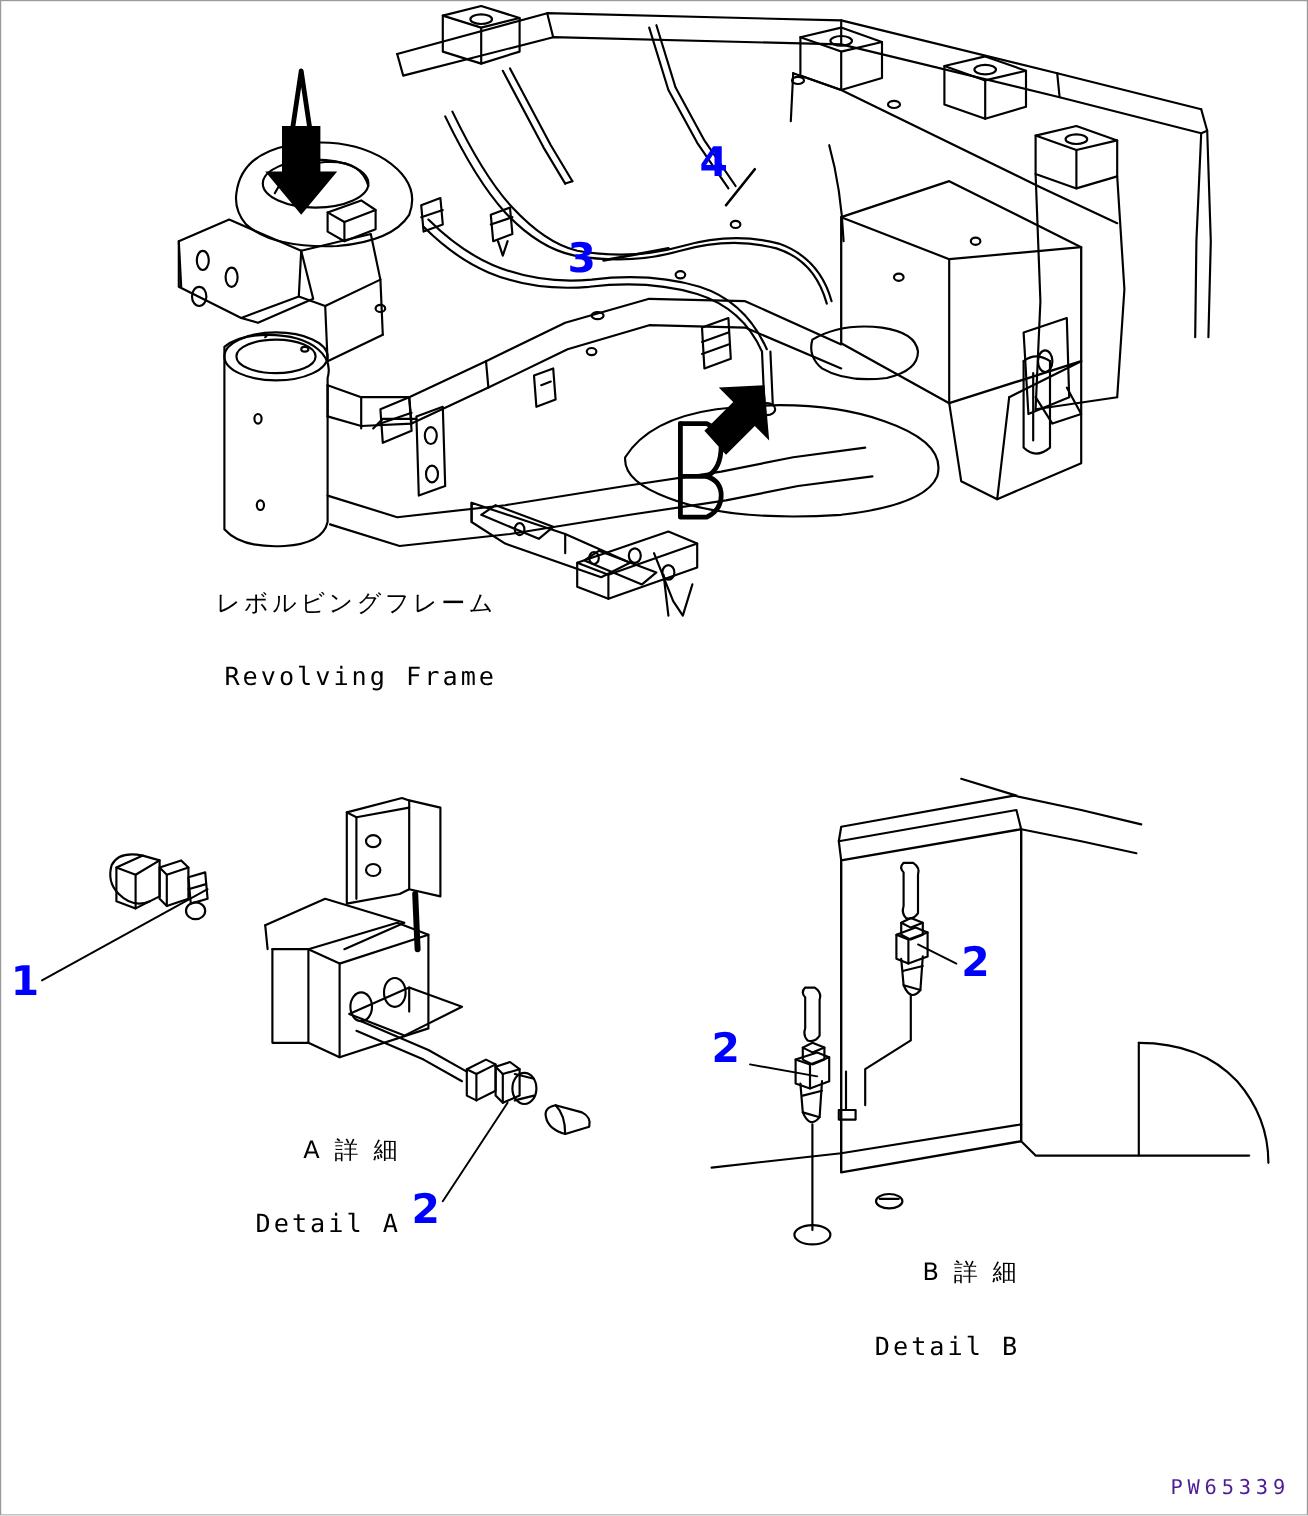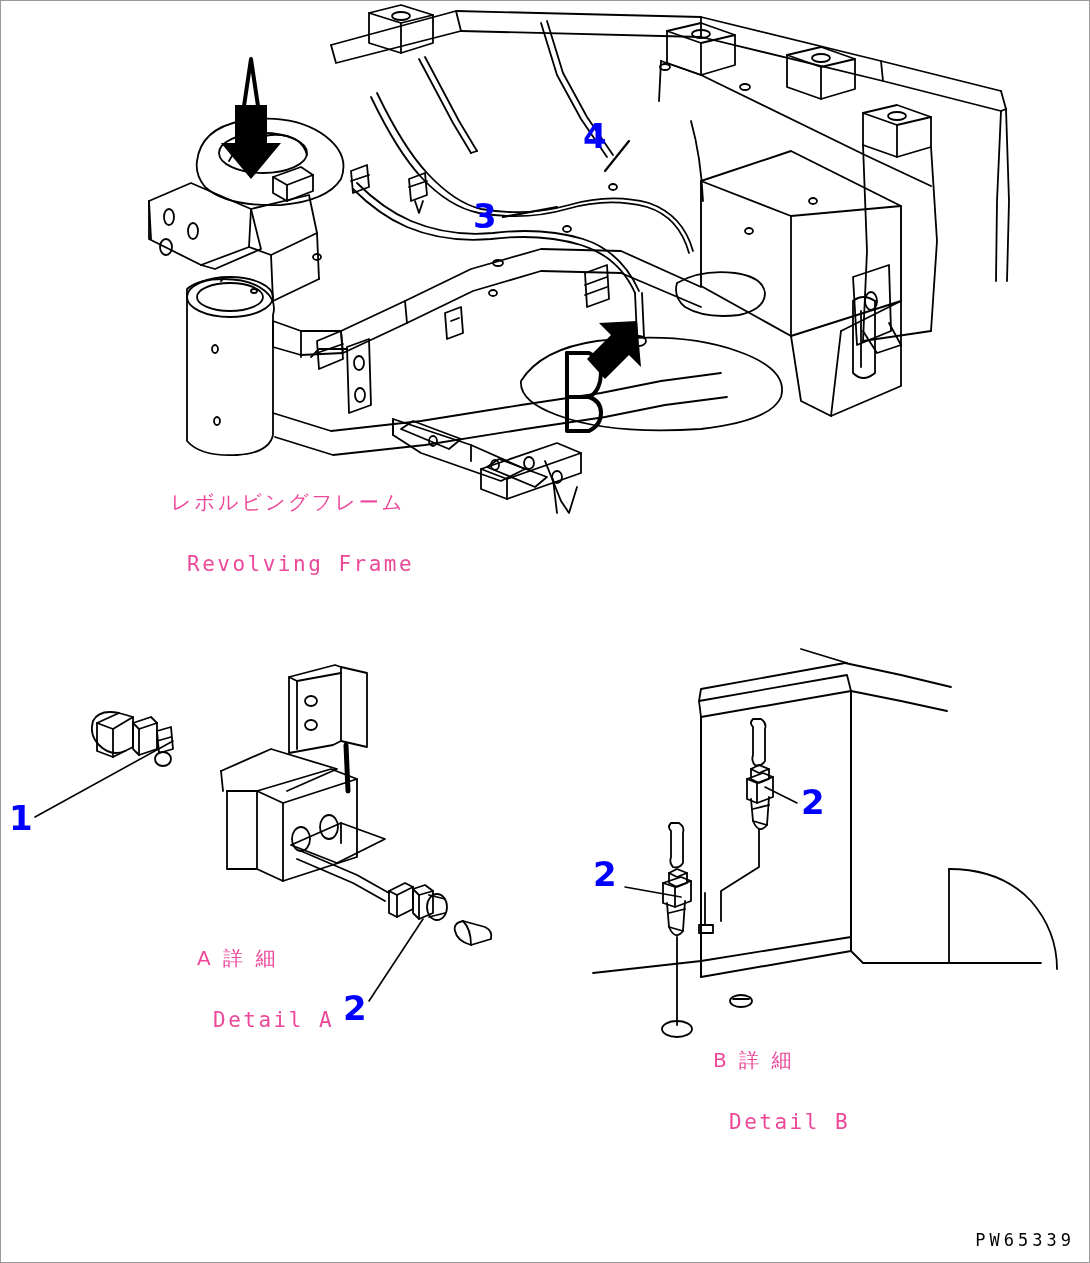--- a/index.html
+++ b/index.html
@@ -26,23 +26,24 @@
     top: 0;
     width: 1090px;
     height: 1263px;
   }
   .svg-layer { display: block; }
 
   
   .label-block {
     position: absolute;
     white-space: pre;
-    color: #ec4899;
+    color: #000000;
     line-height: 1.18;
     letter-spacing: 0.5px;
+    text-align: right;
   }
   .jp-line {
     font-family: "DejaVu Sans", sans-serif;
     font-size: 20px;
     letter-spacing: 3px;
     font-weight: 500;
   }
   .en-line {
     font-family: "DejaVu Sans Mono", monospace;
     font-size: 21px;
@@ -57,21 +58,21 @@
     font-size: 34px;
     line-height: 1;
   }
   .partno {
     position: absolute;
     right: 14px;
     bottom: 12px;
     font-family: "DejaVu Sans Mono", monospace;
     font-size: 17px;
     letter-spacing: 4px;
-    color: #000000;
+    color: #4c1d95;
   }
 </style>
 </head>
 <body>
 
 <div id="page">
 
   <svg id="canvas" class="svg-layer" viewBox="0 0 1090 1263" width="1090" height="1263" xmlns="http://www.w3.org/2000/svg">
 
     <g fill="none" stroke="#000000" stroke-width="1.8" stroke-linecap="round" stroke-linejoin="round">

